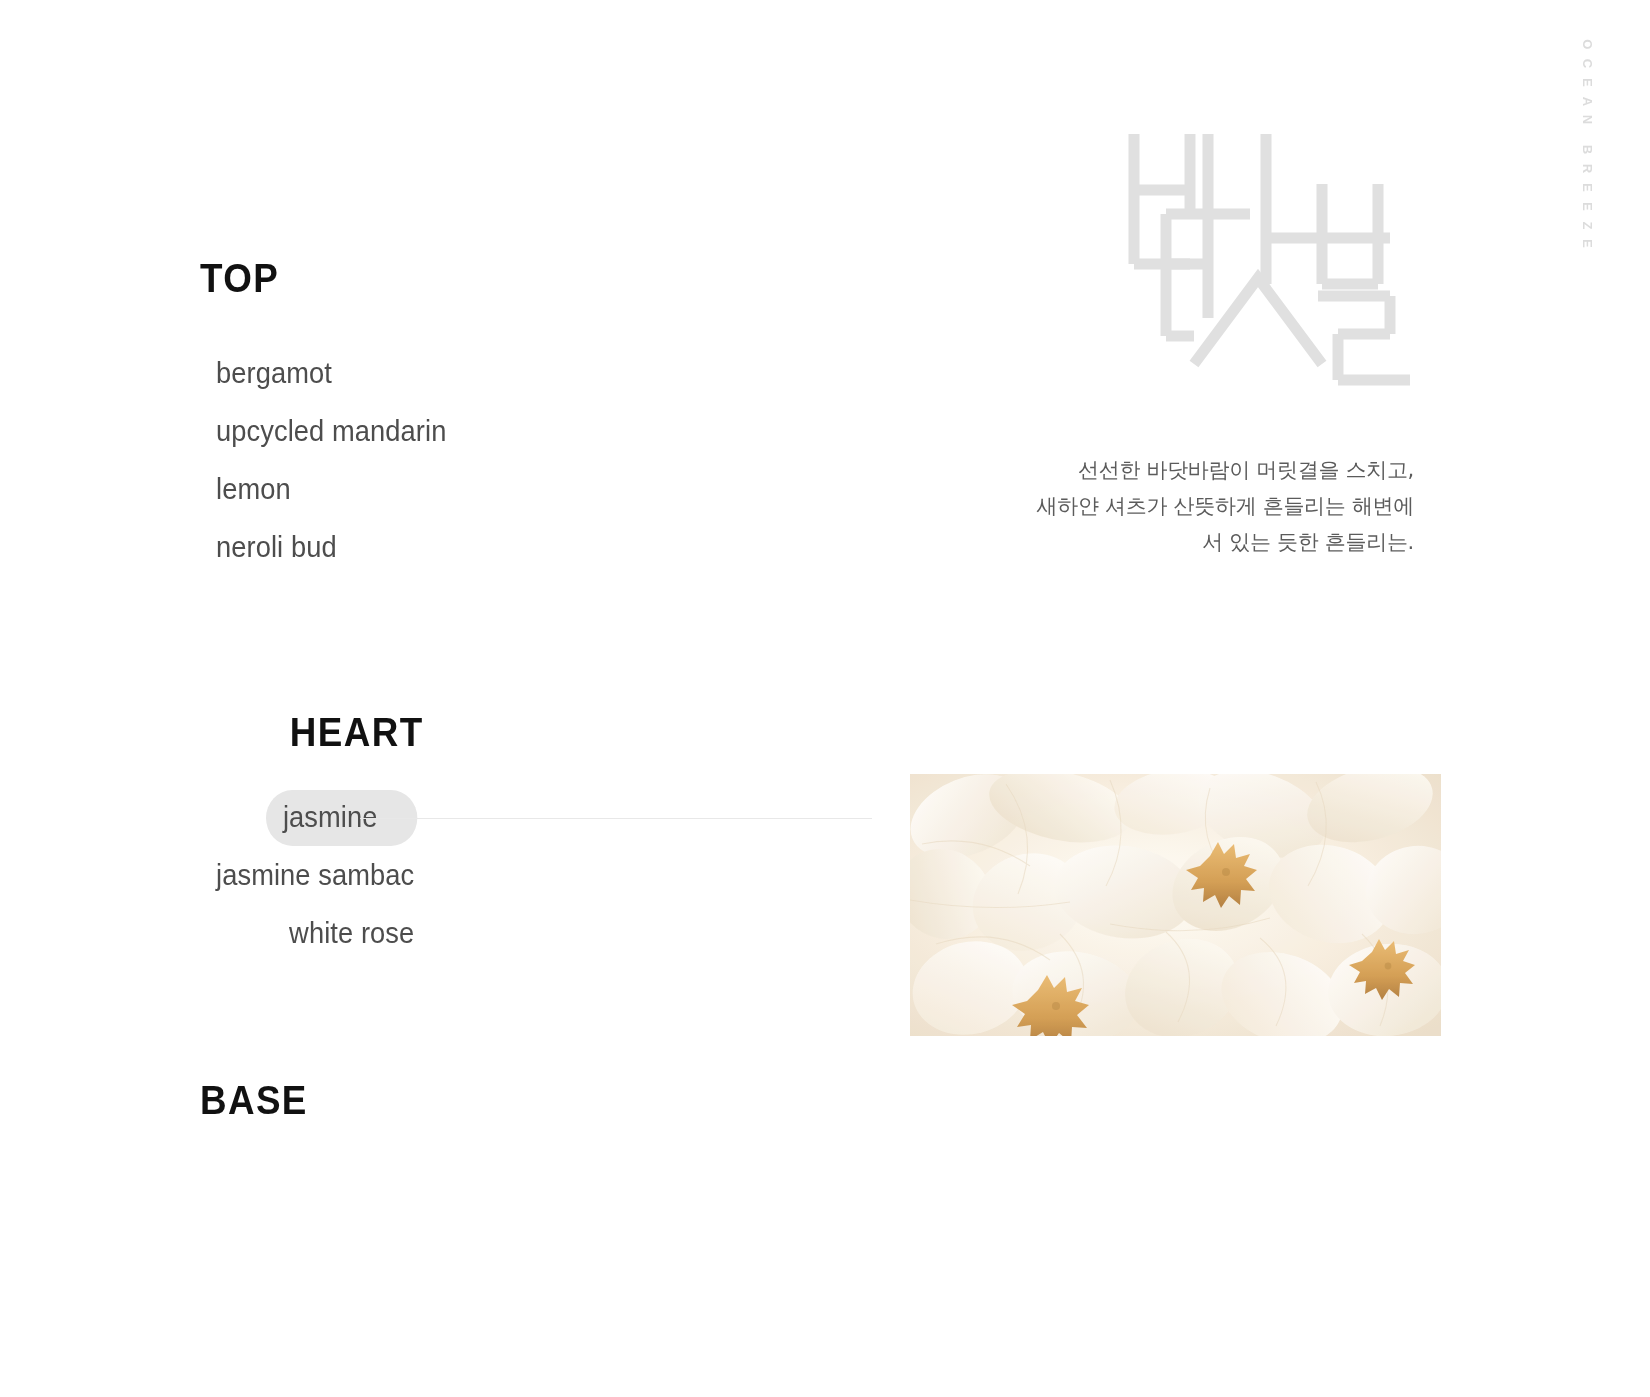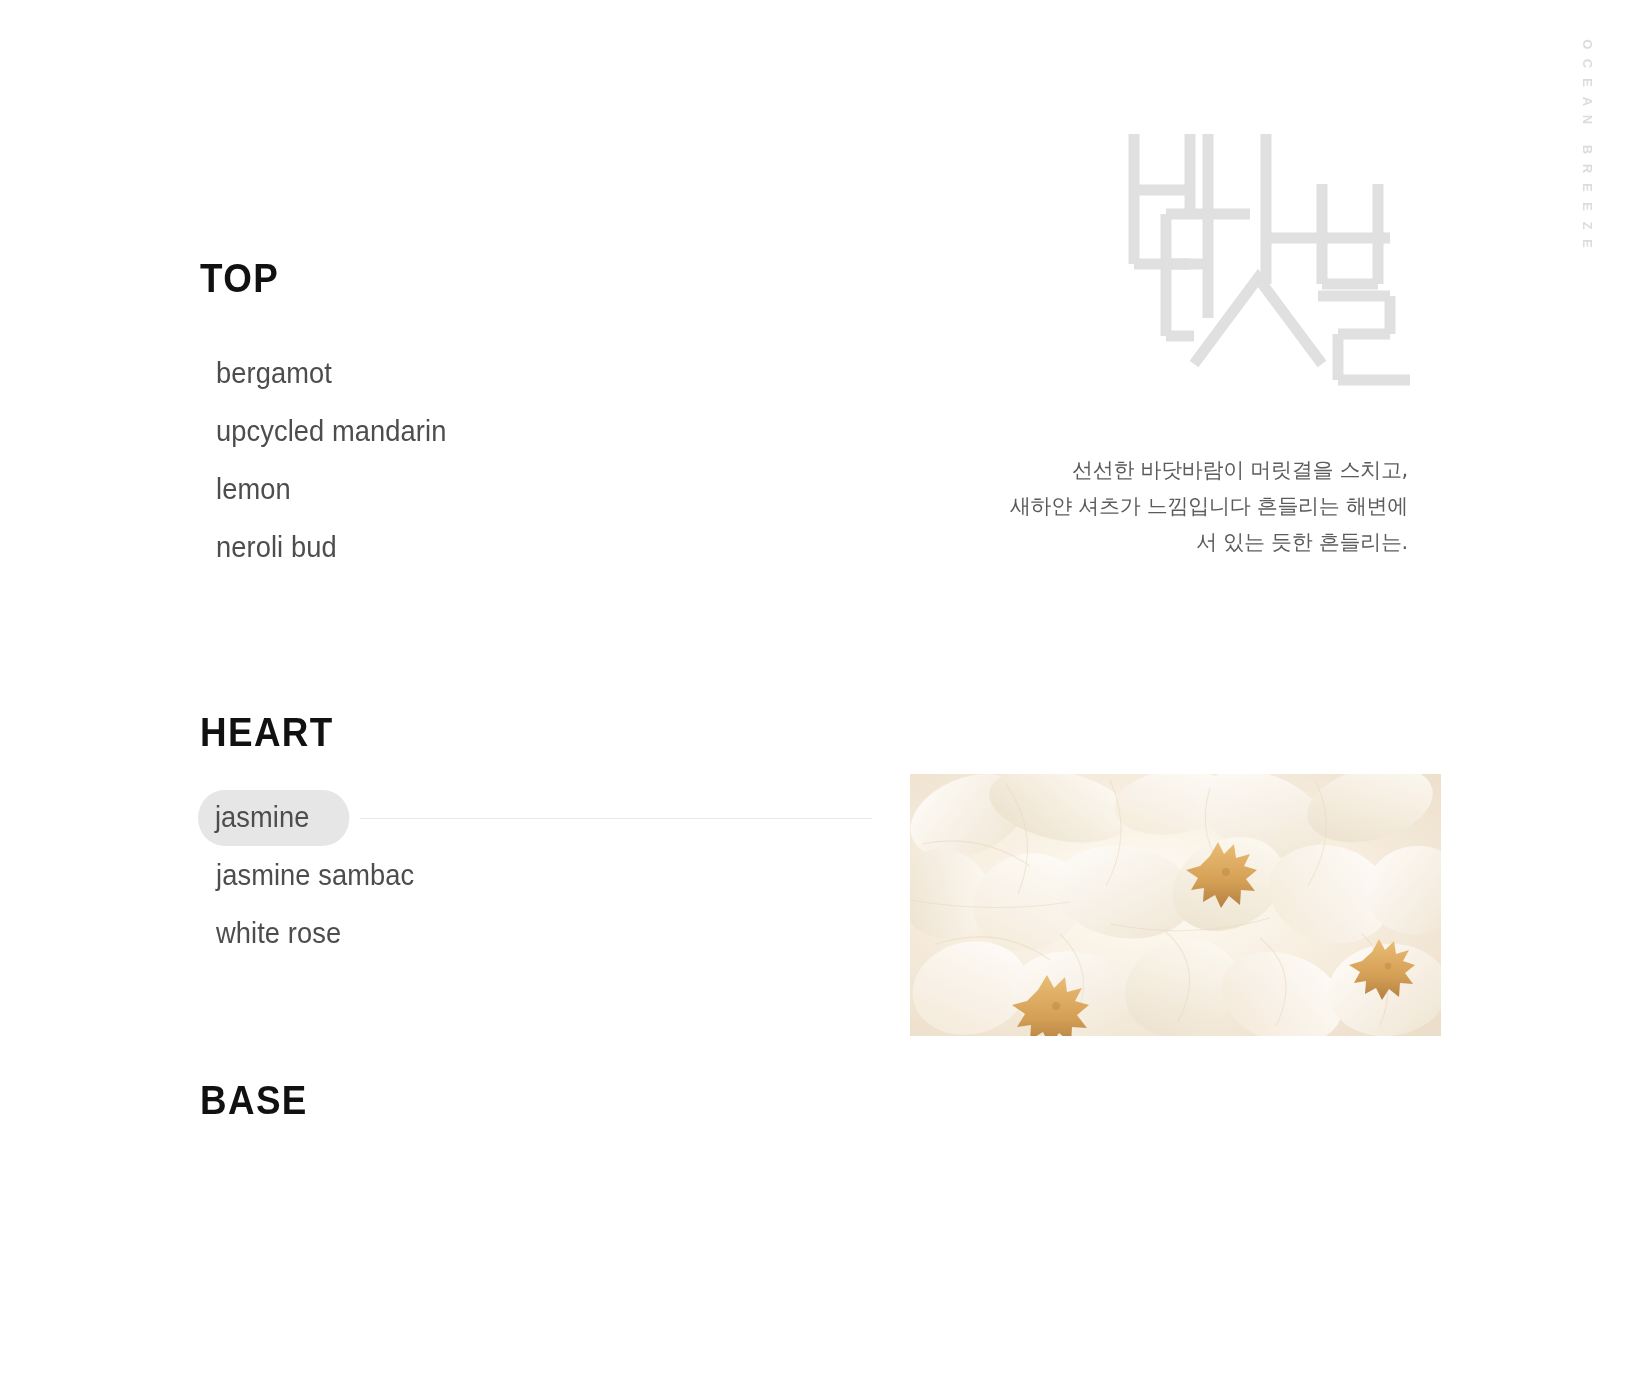--- a/index.html
+++ b/index.html
@@ -64,39 +64,39 @@
   .logo-mark svg {
     display: block;
     width: 320px;
     height: 290px;
     overflow: visible;
   }
 
   .kr-desc {
     position: absolute;
     top: 452px;
-    right: 242px;
+    right: 236px;
     width: 420px;
     text-align: right;
     color: #5b5b5b;
     font-size: 21px;
     line-height: 1.72;
     letter-spacing: -0.3px;
     font-family: "DejaVu Sans", "Liberation Sans", sans-serif;
     font-weight: 400;
   }
   .kr-desc .kr-line { display: block; white-space: nowrap; }
 
   
   .note-section {
     position: absolute;
     left: 200px;
   }
   .note-section.top   { top: 258px; }
-  .note-section.heart { top: 712px; }
+  .note-section.heart { top: 712px; text-align: right; }
   .note-section.base  { top: 1080px; }
 
   .note-title {
     font-family: "Liberation Sans", "DejaVu Sans", sans-serif;
     font-weight: 700;
     font-size: 40px;
     letter-spacing: 1.5px;
     color: #111111;
     line-height: 1;
     margin: 0 0 46px 0;
@@ -214,21 +214,21 @@
         <path d="M228 178 L300 178"></path>
         <path d="M300 178 L300 216"></path>
         <path d="M248 216 L300 216"></path>
         <path d="M248 216 L248 262"></path>
         <path d="M248 262 L320 262"></path>
       </svg>
     </div>
 
     <div class="kr-desc">
       <span class="kr-line">선선한 바닷바람이 머릿결을 스치고,</span>
-      <span class="kr-line">새하얀 셔츠가 느낌입니다 흔들리는 해변에</span>
+      <span class="kr-line">새하얀 셔츠가 산뜻하게 흔들리는 해변에</span>
       <span class="kr-line">서 있는 듯한 흔들리는.</span>
     </div>
   </div>
 
   <section class="note-section top">
     <h2 class="note-title">TOP</h2>
     <ul class="note-list">
       <li class="note-item">bergamot</li>
       <li class="note-item">upcycled mandarin</li>
       <li class="note-item">lemon</li>

